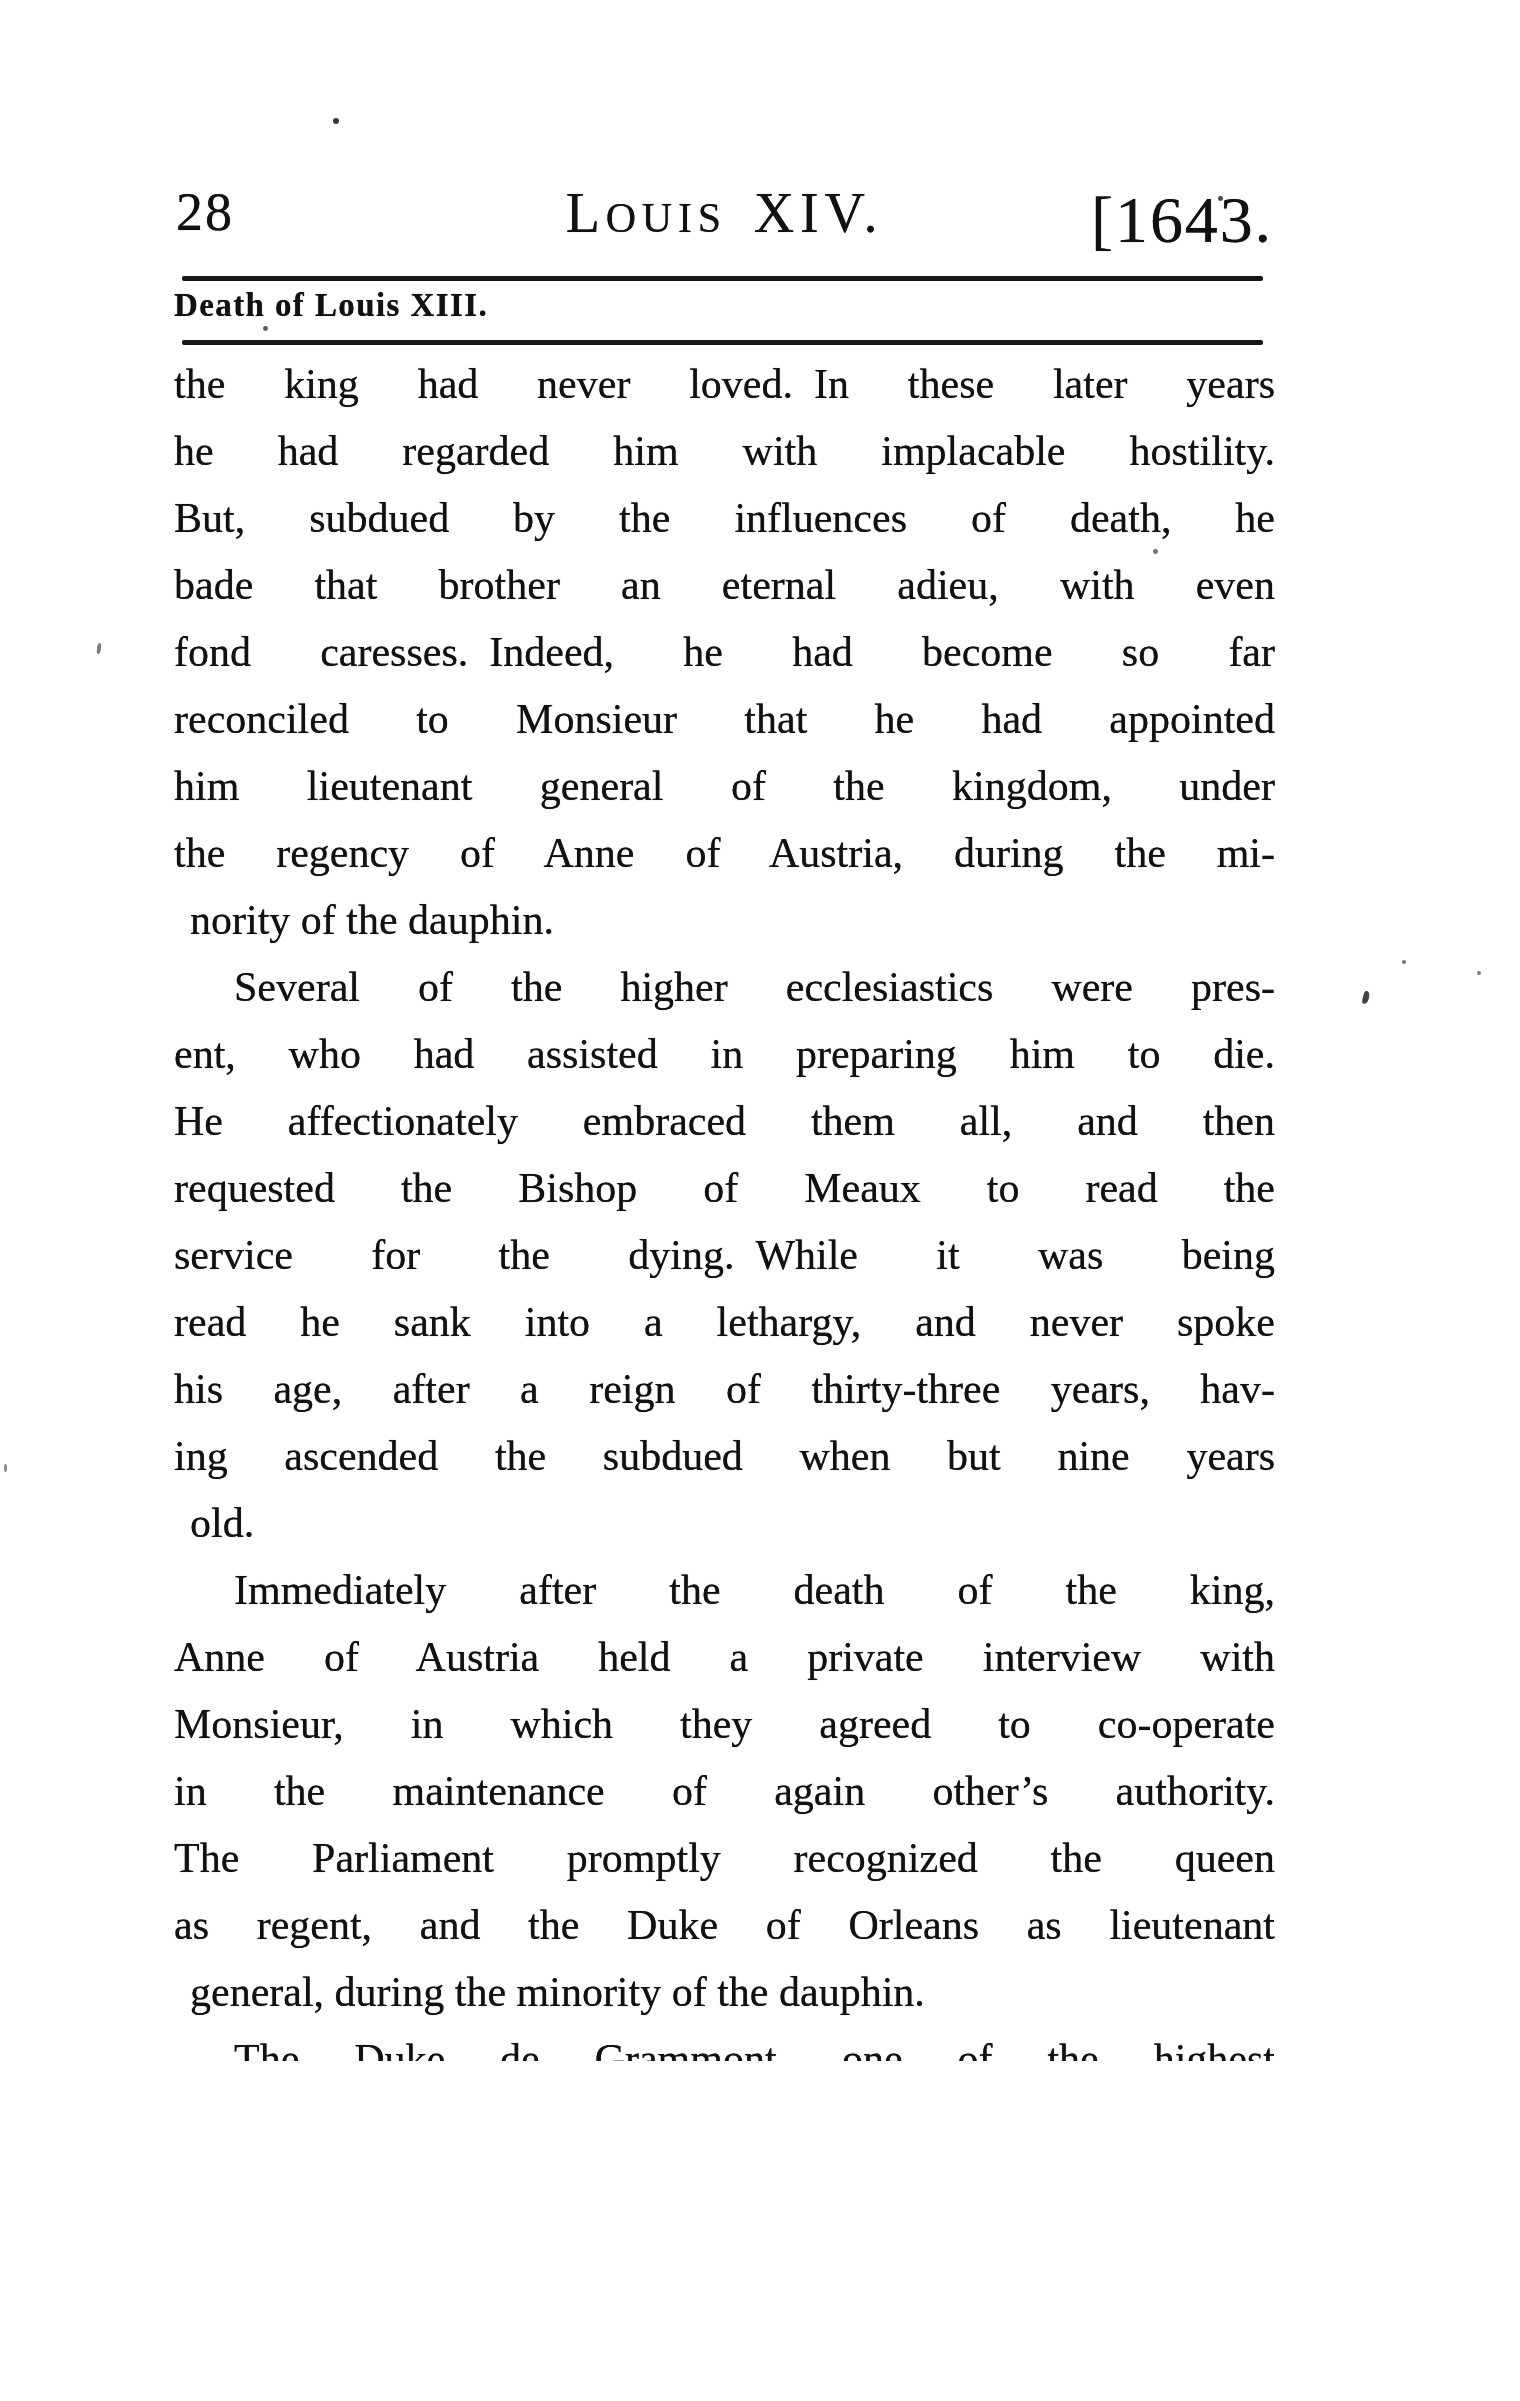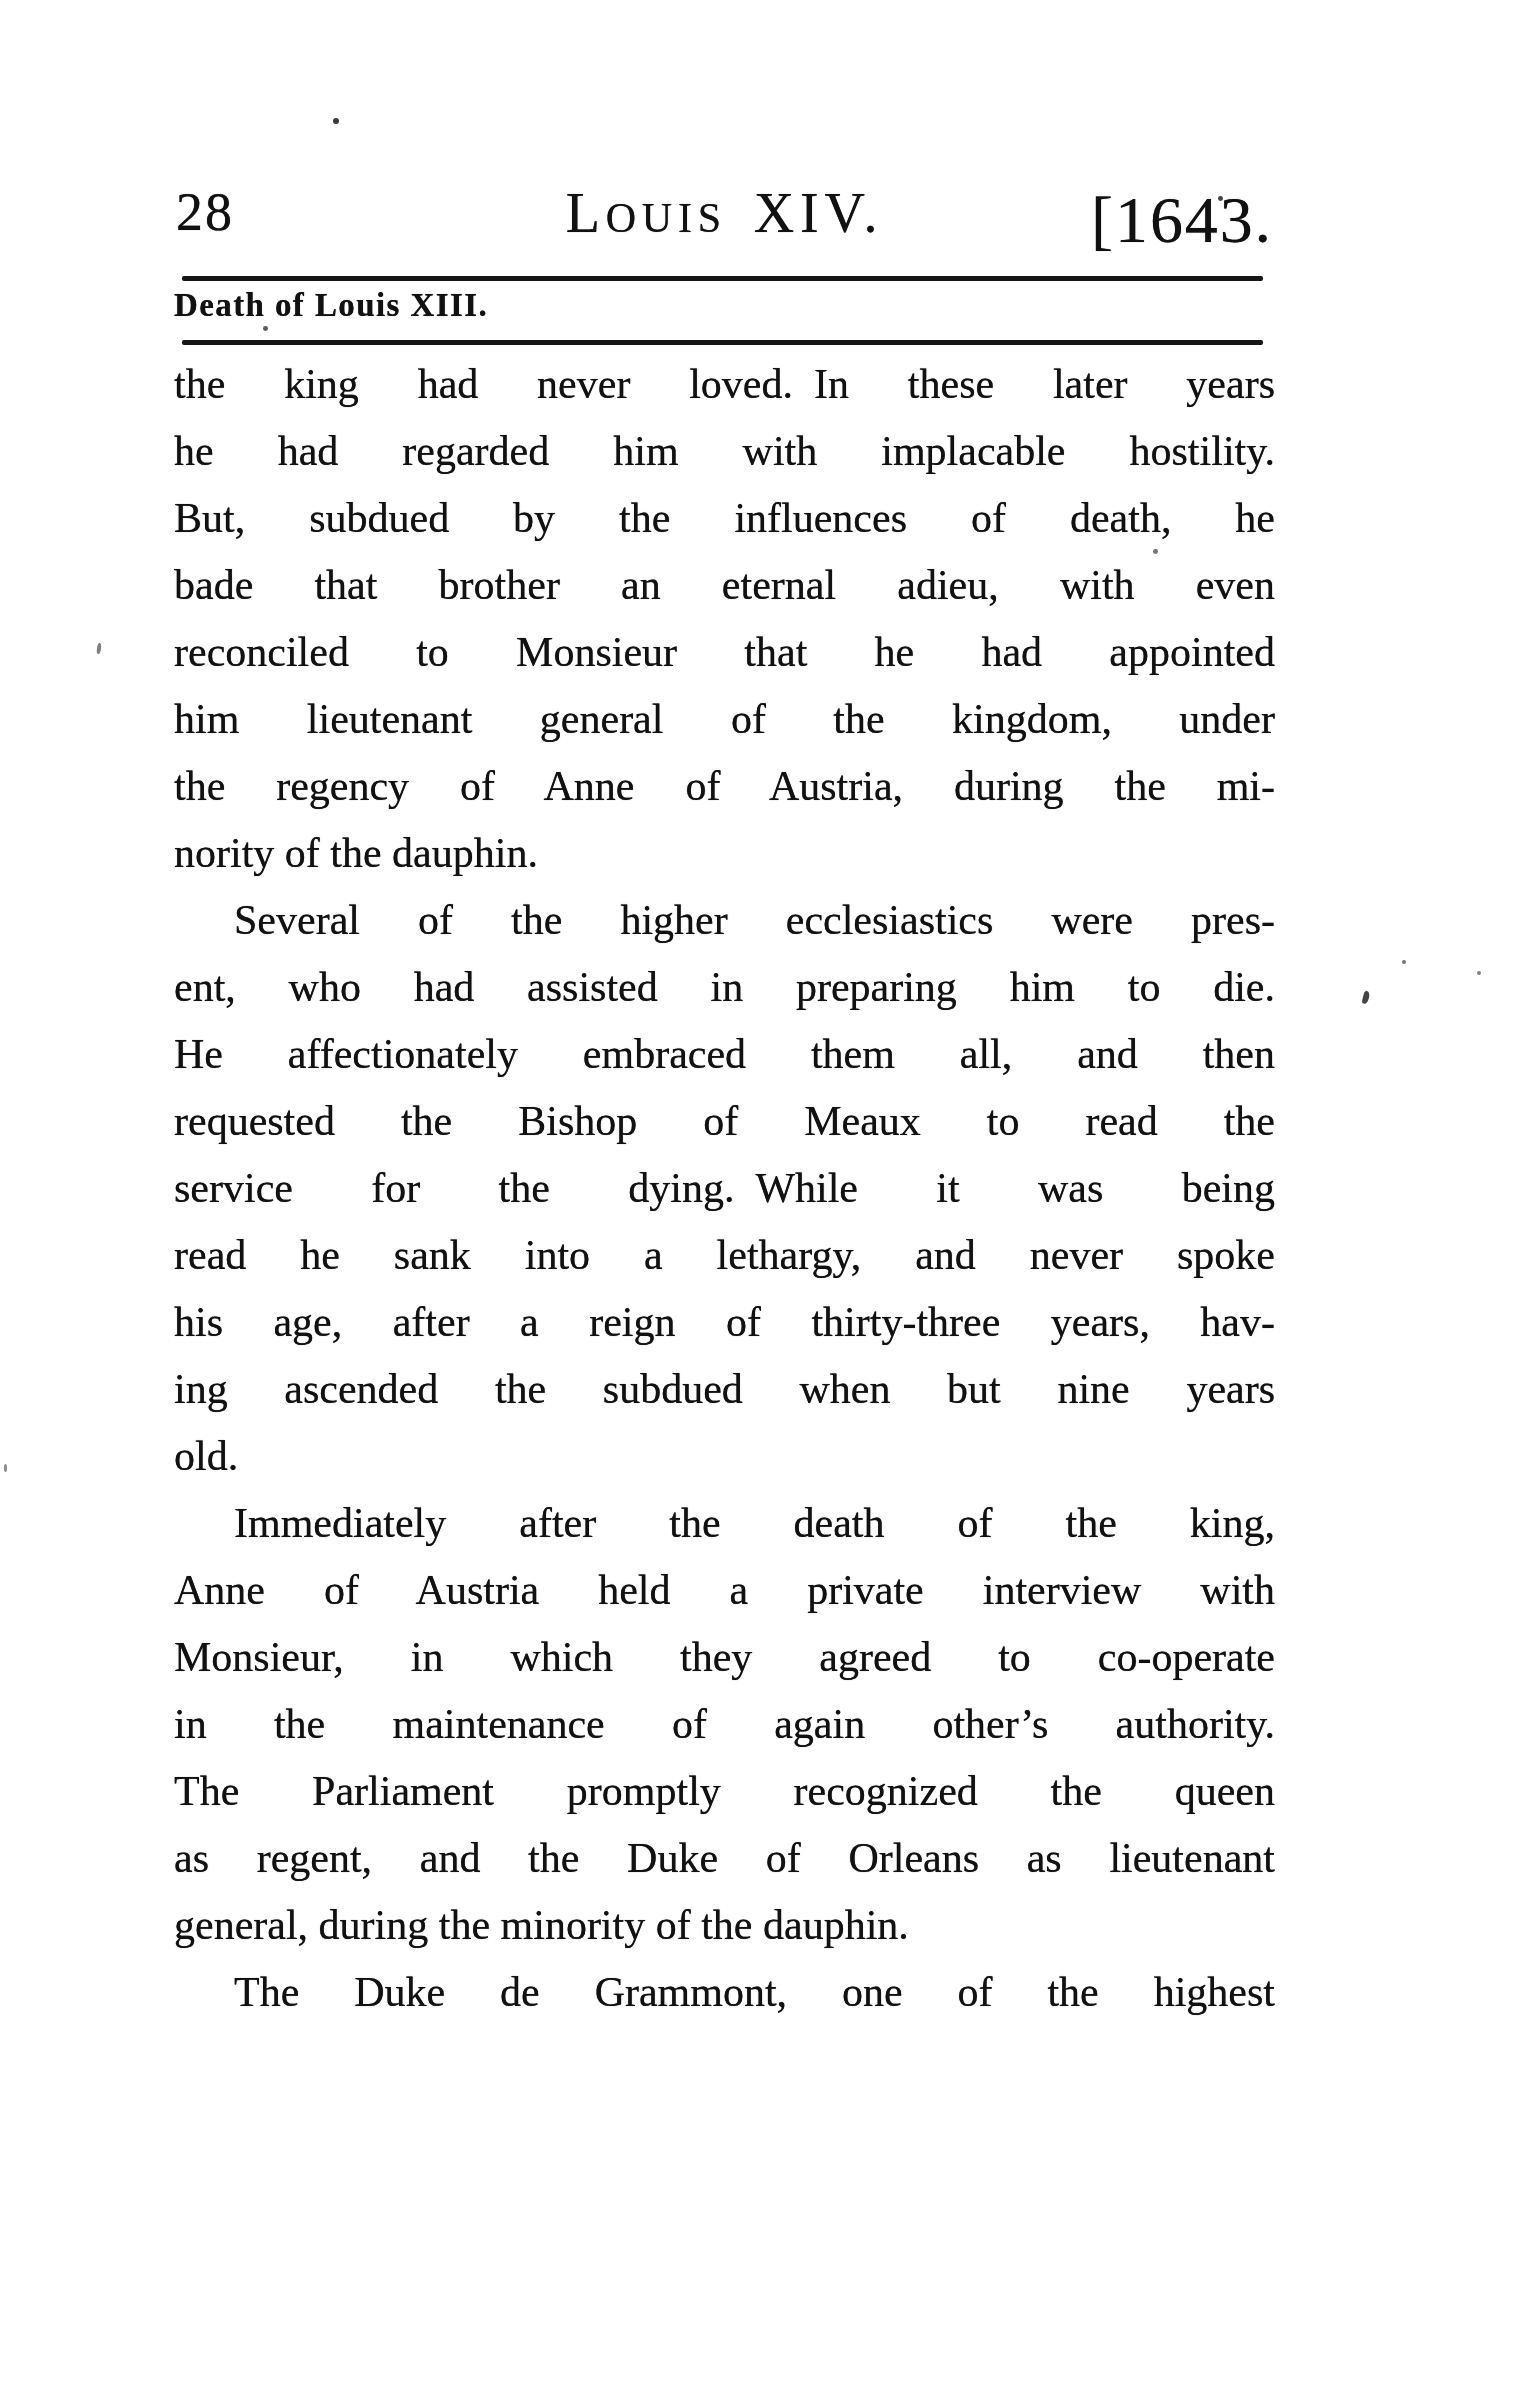--- a/index.html
+++ b/index.html
@@ -49,21 +49,21 @@
     position: absolute; left: 174px; top: 351px; width: 1101px;
   }
   .line {
     font-size: 42px;
     line-height: 67px;
     text-align: justify;
     text-align-last: justify;
     white-space: normal;
   }
   .line.indent { padding-left: 60px; }
-  .line.flush { text-align-last: left; }
+  .line.flush { text-align-last: left; margin-left: 16px; }
 
   
   .speck {
     position: absolute; background: #151515; border-radius: 50%;
     pointer-events: none;
   }
 </style>
 </head>
 <body>
 
@@ -80,20 +80,21 @@
   <div class="running-head ink">Death of Louis XIII.</div>
 
   <div class="rule rule-bottom"></div>
 
   <main class="body-text ink">
       <div>
         <div class="line">the king had never loved. In these later years</div>
         <div class="line">he had regarded him with implacable hostility.</div>
         <div class="line">But, subdued by the influences of death, he</div>
         <div class="line">bade that brother an eternal adieu, with even</div>
+        <div class="line">fond caresses. Indeed, he had become so far</div>
         <div class="line">reconciled to Monsieur that he had appointed</div>
         <div class="line">him lieutenant general of the kingdom, under</div>
         <div class="line">the regency of Anne of Austria, during the mi-</div>
         <div class="line flush">nority of the dauphin.</div>
       </div>
       <div>
         <div class="line indent">Several of the higher ecclesiastics were pres-</div>
         <div class="line">ent, who had assisted in preparing him to die.</div>
         <div class="line">He affectionately embraced them all, and then</div>
         <div class="line">requested the Bishop of Meaux to read the</div>

